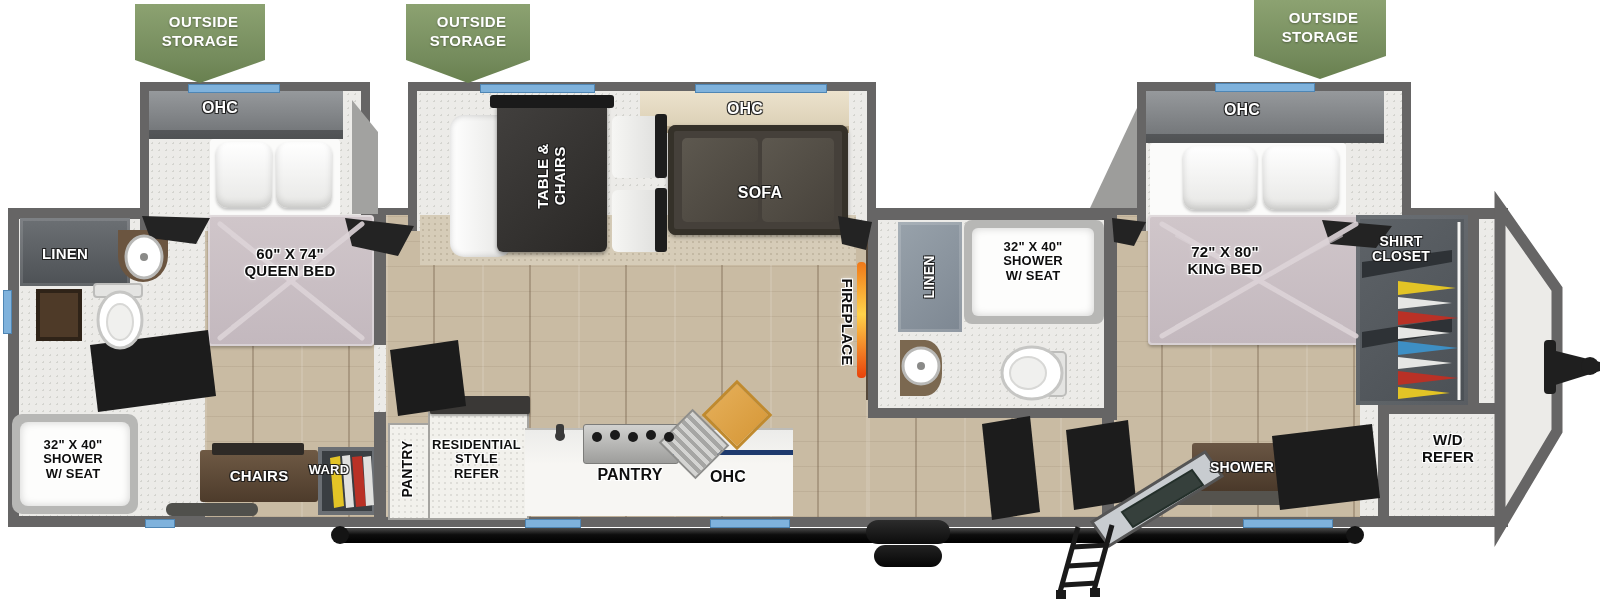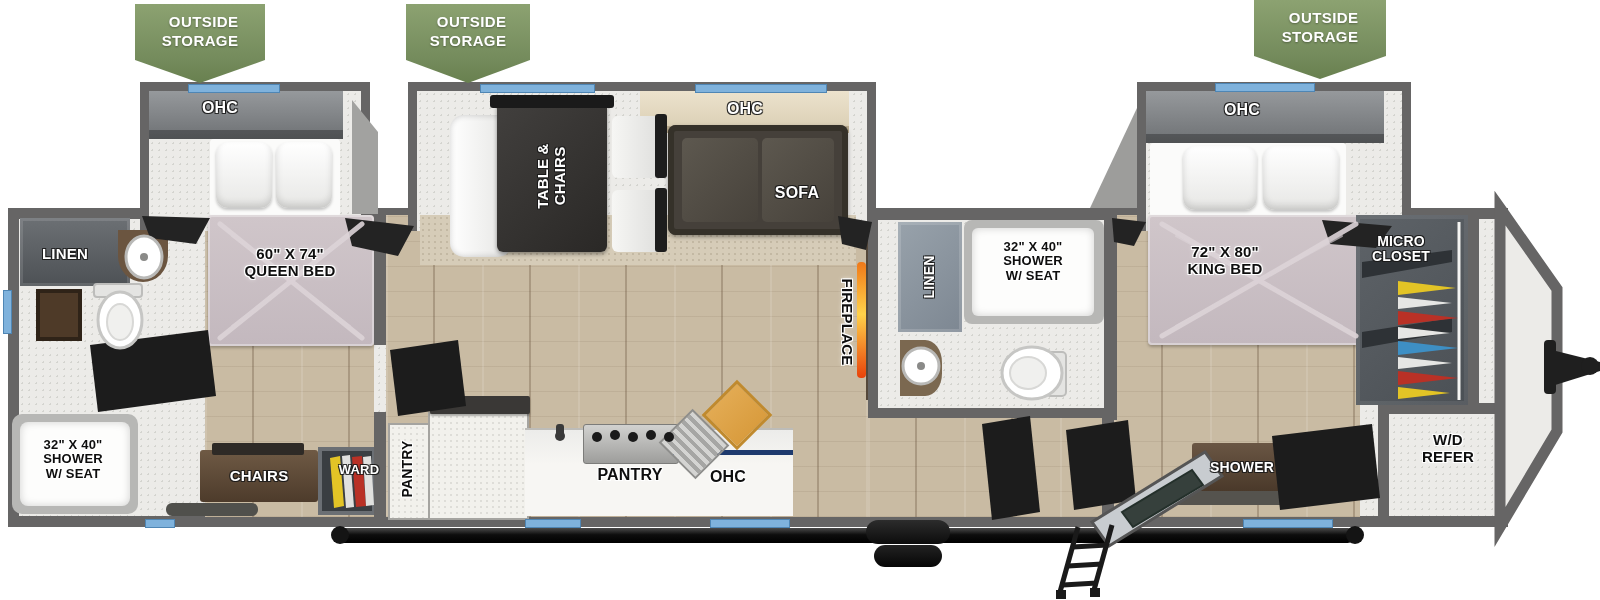--- a/index.html
+++ b/index.html
@@ -258,35 +258,38 @@
 STORAGE</div>
 
   <div class="lbl white" style="left:190px;top:99px;width:60px;font-size:16px;">OHC</div>
   <div class="lbl dark" style="left:215px;top:246px;width:150px;">60" X 74"
 QUEEN BED</div>
   <div class="lbl white" style="left:30px;top:246px;width:70px;font-size:15px;">LINEN</div>
   <div class="lbl dark" style="left:22px;top:438px;width:102px;font-size:13px;">32" X 40"
 SHOWER
 W/ SEAT</div>
   <div class="lbl white" style="left:202px;top:468px;width:114px;">CHAIRS</div>
-  <div class="lbl white" style="left:330px;top:463px;width:58px;font-size:13px;">WARD</div>
+  <div class="lbl white" style="left:300px;top:463px;width:58px;font-size:13px;">WARD</div>
   <div class="lbl white rotm90" style="left:492px;top:159px;width:120px;height:34px;">TABLE &amp;
 CHAIRS</div>
-  <div class="lbl white" style="left:737px;top:184px;width:120px;font-size:16px;">SOFA</div>
+  <div class="lbl white" style="left:700px;top:184px;width:120px;font-size:16px;">SOFA</div>
   <div class="lbl white" style="left:715px;top:100px;width:60px;font-size:16px;">OHC</div>
   <div class="lbl dark rot90" style="left:762px;top:314px;width:170px;height:16px;">FIREPLACE</div>
   <div class="lbl dark rotm90" style="left:365px;top:461px;width:86px;height:16px;font-size:14px;">PANTRY</div>
+  <div class="lbl dark" style="left:430px;top:438px;width:93px;font-size:13px;">RESIDENTIAL
+STYLE
+REFER</div>
   <div class="lbl dark" style="left:585px;top:466px;width:90px;font-size:16px;">PANTRY</div>
   <div class="lbl dark" style="left:693px;top:468px;width:70px;font-size:16px;">OHC</div>
   <div class="lbl white rotm90" style="left:885px;top:269px;width:90px;height:16px;font-size:14px;">LINEN</div>
   <div class="lbl dark" style="left:978px;top:240px;width:110px;font-size:13px;">32" X 40"
 SHOWER
 W/ SEAT</div>
   <div class="lbl white" style="left:1212px;top:101px;width:60px;font-size:16px;">OHC</div>
   <div class="lbl dark" style="left:1150px;top:244px;width:150px;">72" X 80"
 KING BED</div>
-  <div class="lbl white" style="left:1356px;top:234px;width:90px;font-size:14px;">MICRO
+  <div class="lbl white" style="left:1356px;top:234px;width:90px;font-size:14px;">SHIRT
 CLOSET</div>
   <div class="lbl white" style="left:1192px;top:460px;width:100px;font-size:14px;">SHOWER</div>
   <div class="lbl dark" style="left:1398px;top:432px;width:100px;">W/D
 REFER</div>
 
 </div>
 
 </body></html>

